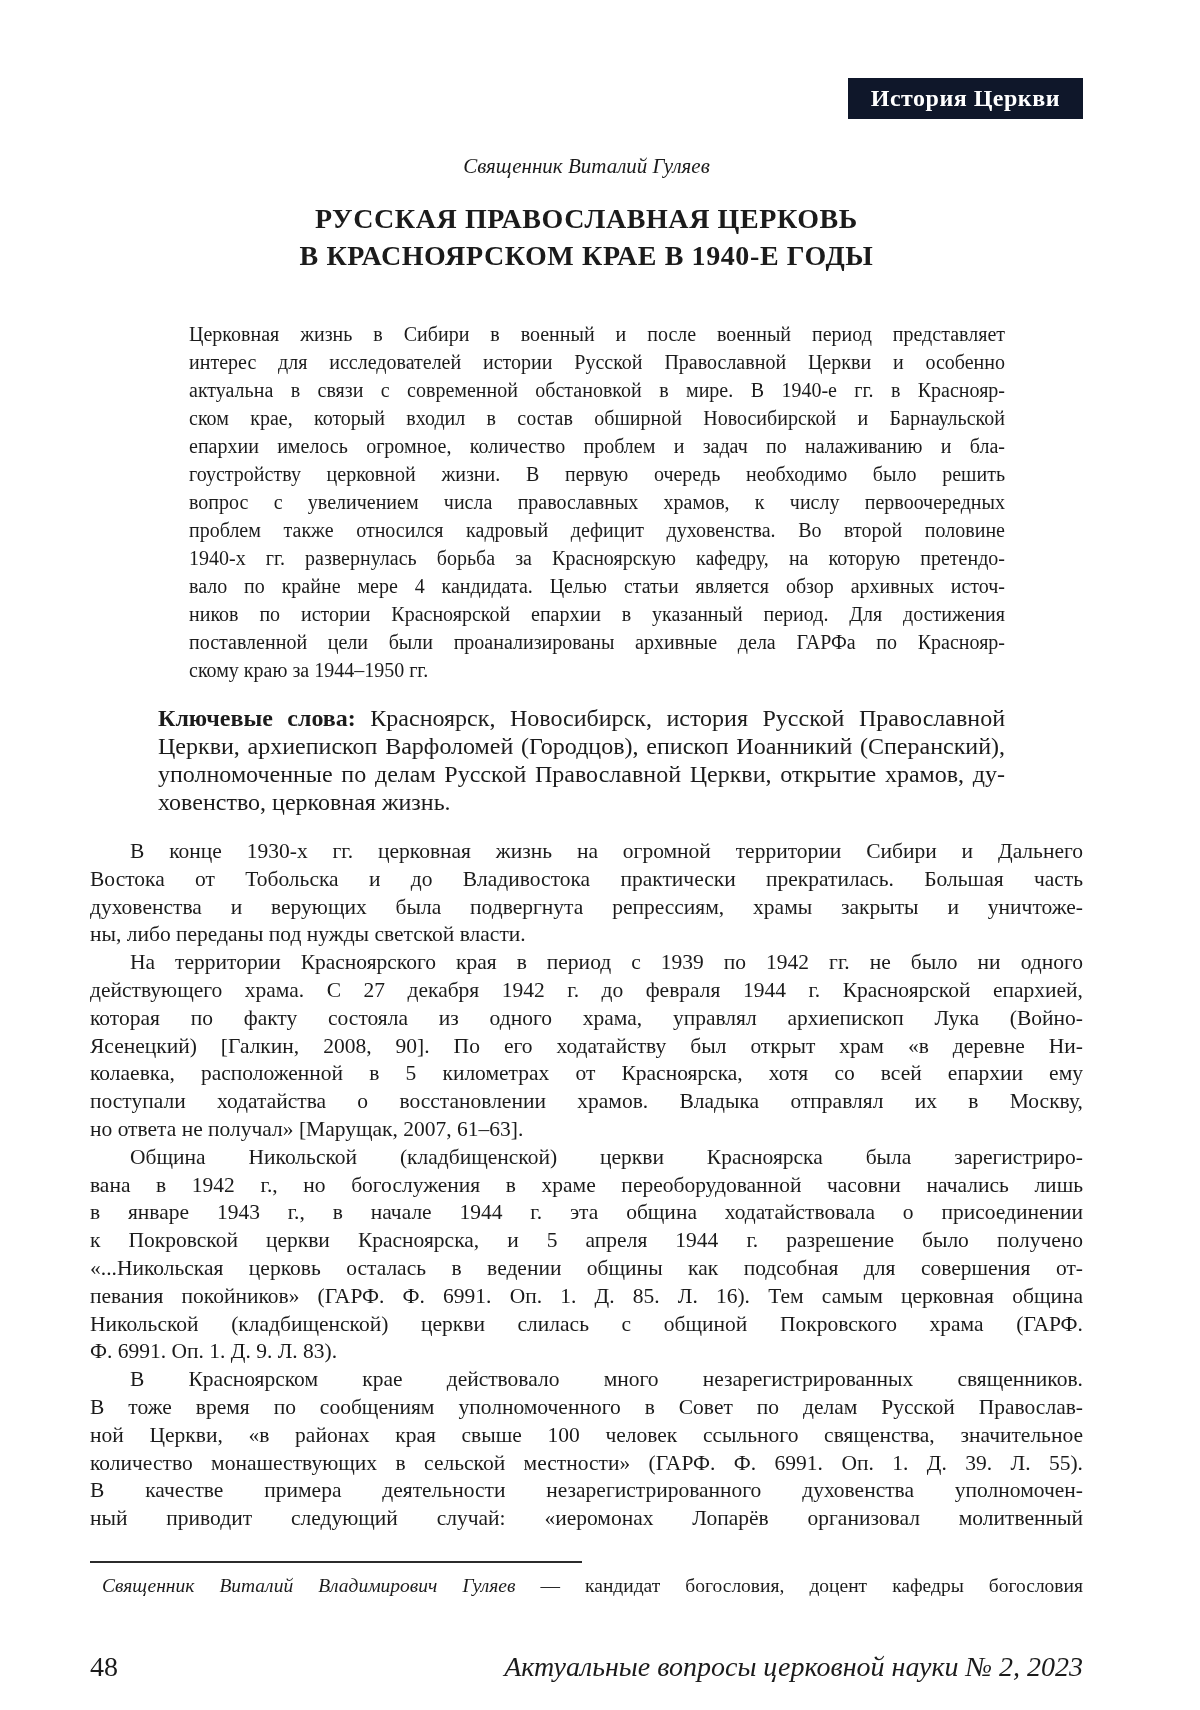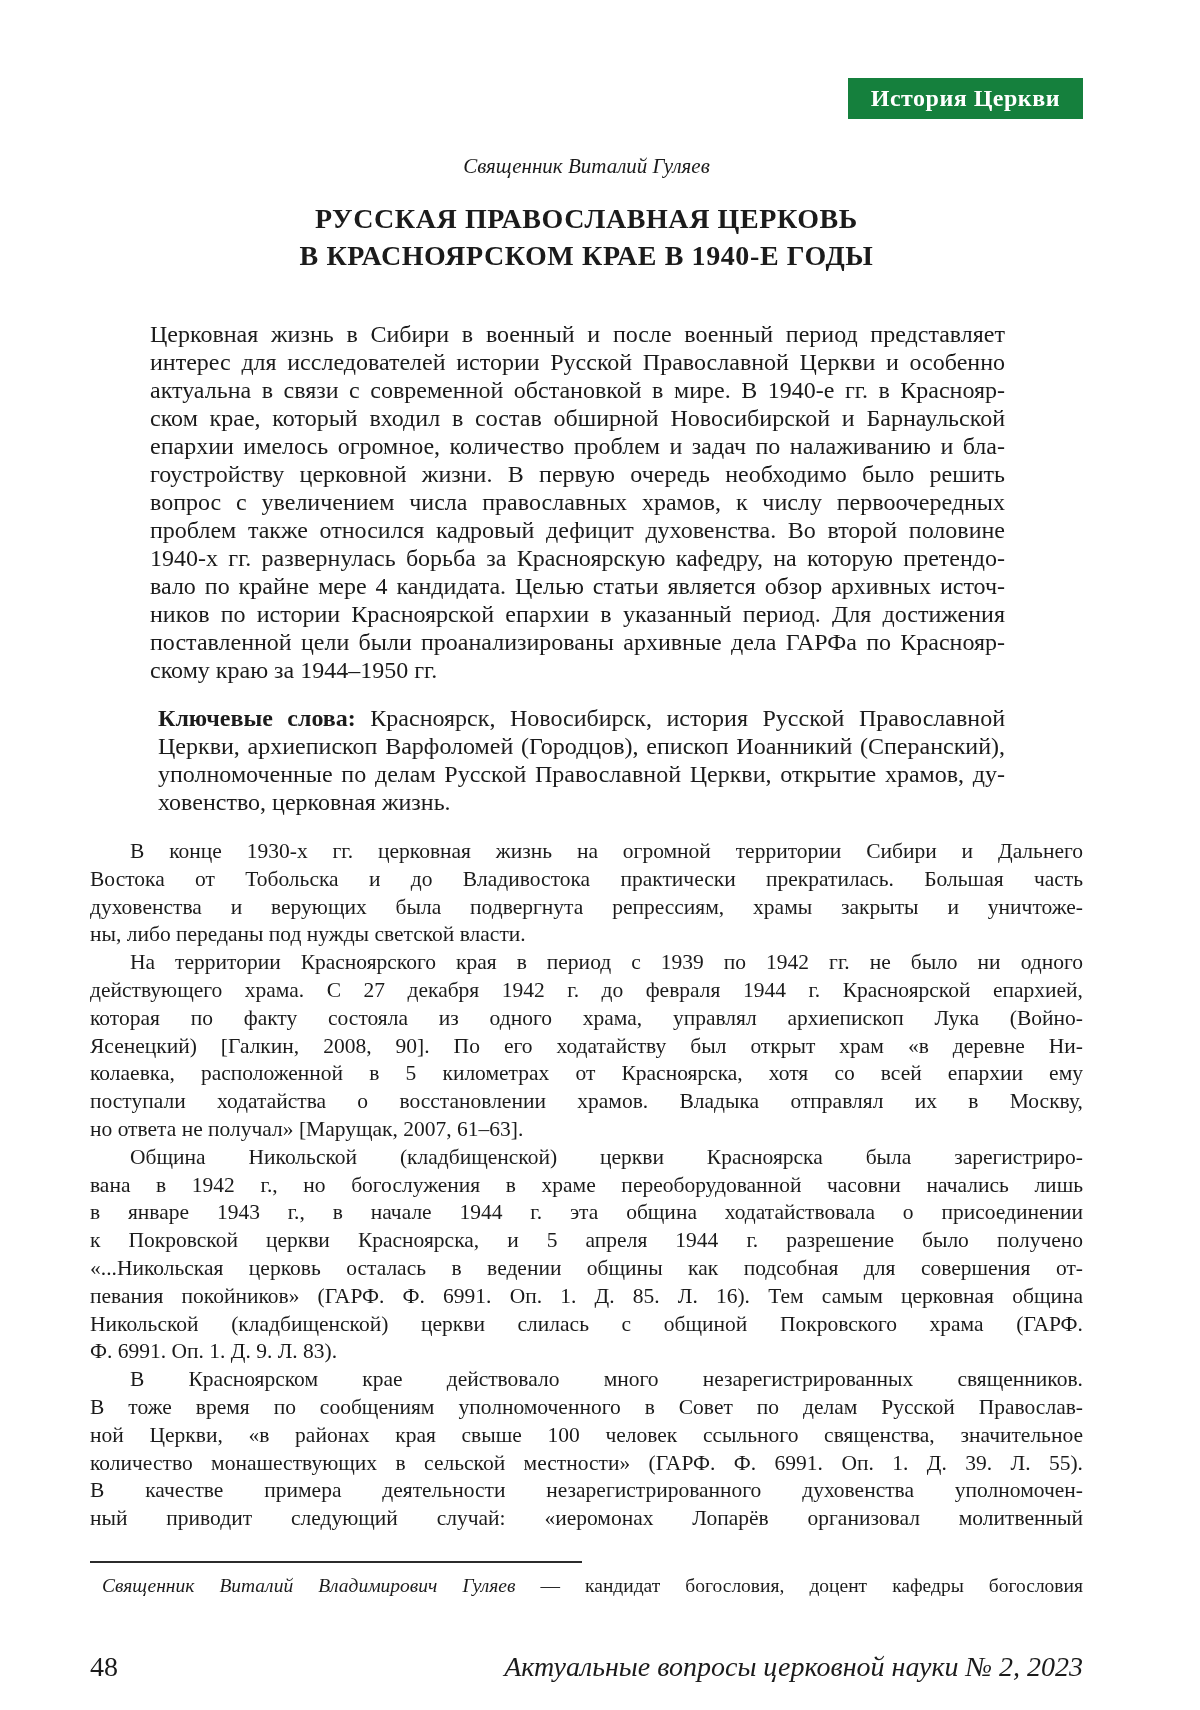--- a/index.html
+++ b/index.html
@@ -41,22 +41,22 @@
   }
   .title {
     margin-top: 20px;
     font-weight: bold;
     font-size: 28px;
     line-height: 37px;
     letter-spacing: 0.6px;
   }
   .title-line { text-align: center; }
   .abstract {
-    margin: 46px 78px 0 60px;
-    font-size: 24px;
+    margin: 46px 78px 0 99px;
+    font-size: 20px;
     line-height: 28px;
   }
   .keywords {
     margin: 20px 78px 0 68px;
     font-size: 24px;
     line-height: 28px;
   }
   .main {
     margin-top: 22px;
     font-size: 21.5px;
@@ -98,21 +98,21 @@
     line-height: 26px;
   }
   .journal { font-style: italic; }
 </style>
 </head>
 <body style="background: rgb(255, 255, 255); color: rgb(27, 27, 27);">
 
 <div class="page">
 
   <div class="badge-row">
-    <span class="badge" style="background: #15803d; color: rgb(255, 255, 255);">История Церкви</span>
+    <span class="badge" style="background: #0f172a; color: rgb(255, 255, 255);">История Церкви</span>
   </div>
 
   <div class="author">Священник Виталий Гуляев</div>
 
   <div class="title">
       <div class="title-line first">РУССКАЯ ПРАВОСЛАВНАЯ ЦЕРКОВЬ</div>
       <div class="title-line last">В КРАСНОЯРСКОМ КРАЕ В 1940-Е ГОДЫ</div>
     </div>
 
   <div class="abstract">

